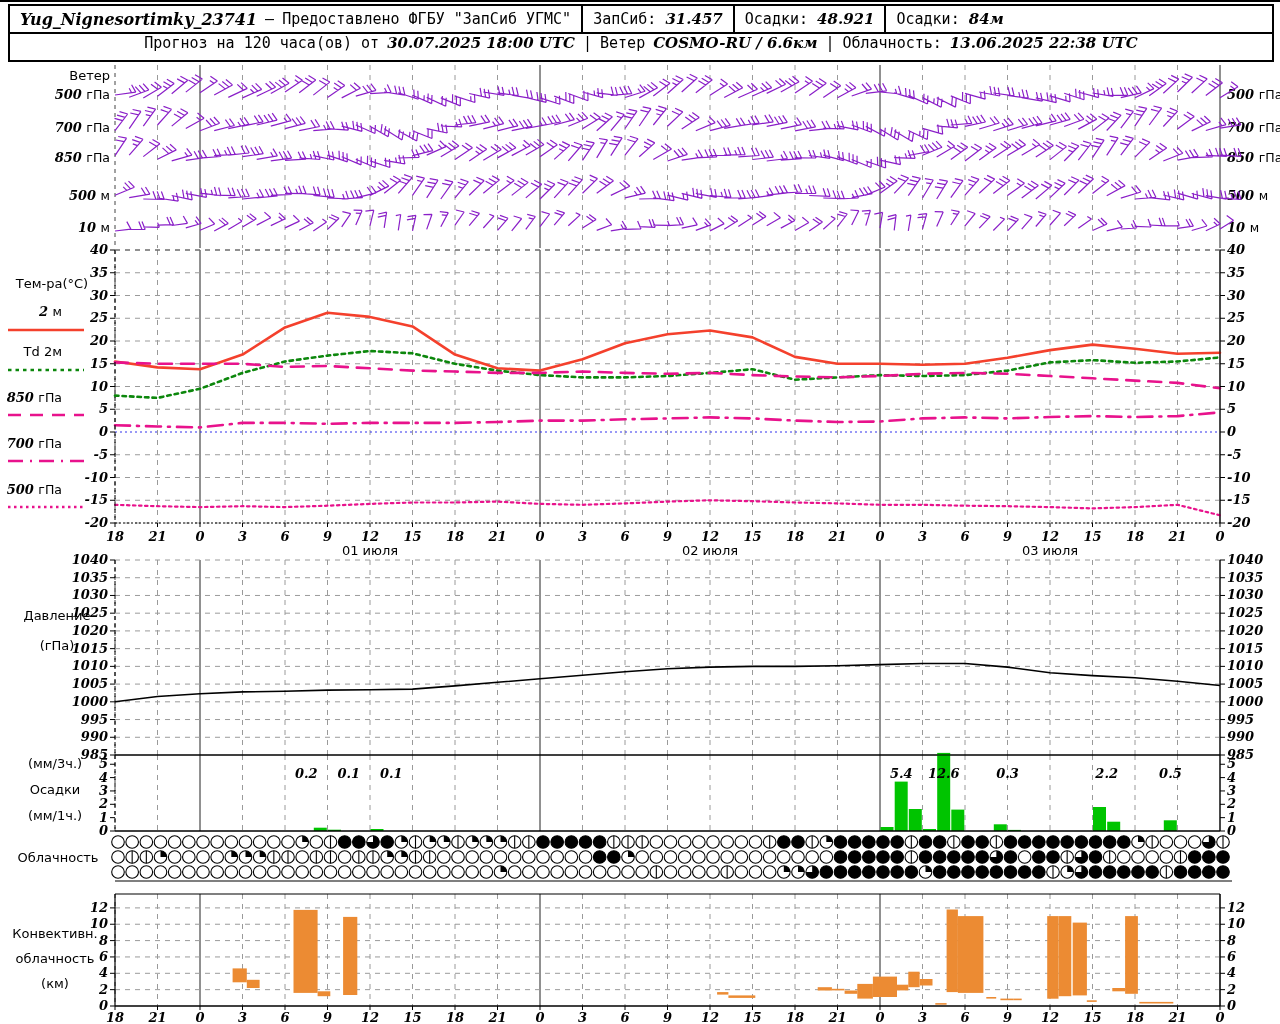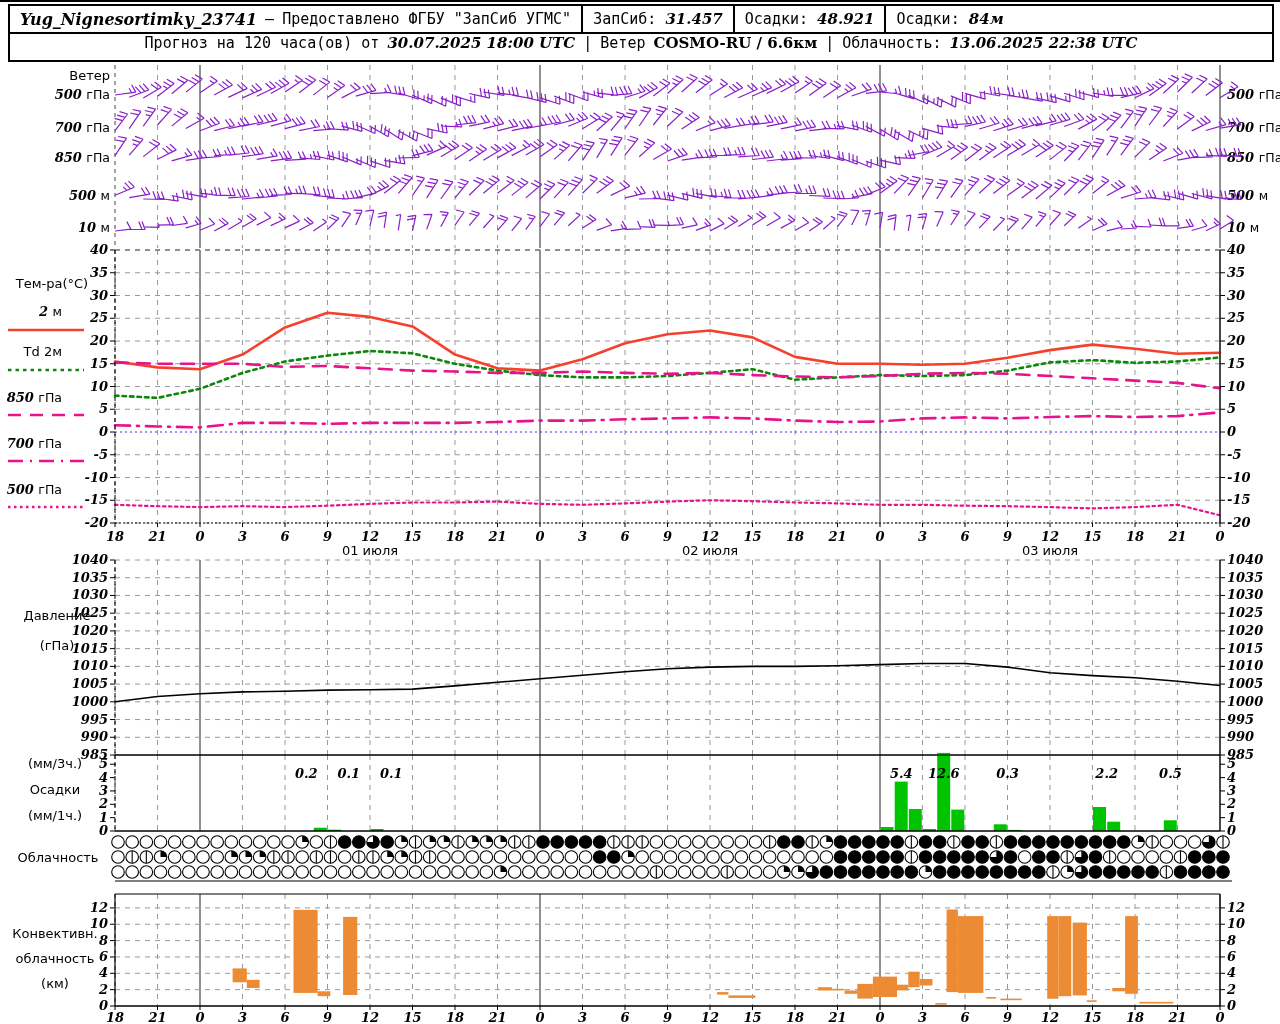--- a/index.html
+++ b/index.html
@@ -5,21 +5,21 @@
   html,body{margin:0;padding:0;background:#fff;}
   #page{position:relative;width:1280px;height:1024px;background:#fff;overflow:hidden;
         font-family:"DejaVu Sans",sans-serif;color:#000;}
   #topline{position:absolute;left:0;top:0;width:1280px;height:0;border-top:2px solid #000;}
   #hdr{position:absolute;left:8px;right:6px;top:4px;border:2px solid #000;background:#fff;}
   .hrow{display:flex;align-items:stretch;height:26px;font:15px "DejaVu Sans Mono",monospace;white-space:nowrap;}
   .hrow1{border-bottom:2px solid #000;}
   .hseg{display:flex;align-items:center;padding:0 10px;}
   .hsep{width:0;border-left:2px solid #000;}
   .it{font-family:"DejaVu Serif",serif;font-style:italic;font-weight:bold;}
-  .bd{font-weight:bold;}
+  .bd{font-weight:bold;font-style:italic;}
   .hrow2{justify-content:center;gap:8px;}
   svg text{fill:#000;}
   .numb{font:italic bold 13px "DejaVu Serif",serif;}
   .lbl{font:13px "DejaVu Sans",sans-serif;}
   .lbls{font:12.5px "DejaVu Sans",sans-serif;}
 </style>
 </head>
 <body>
 
 <div id="page">

